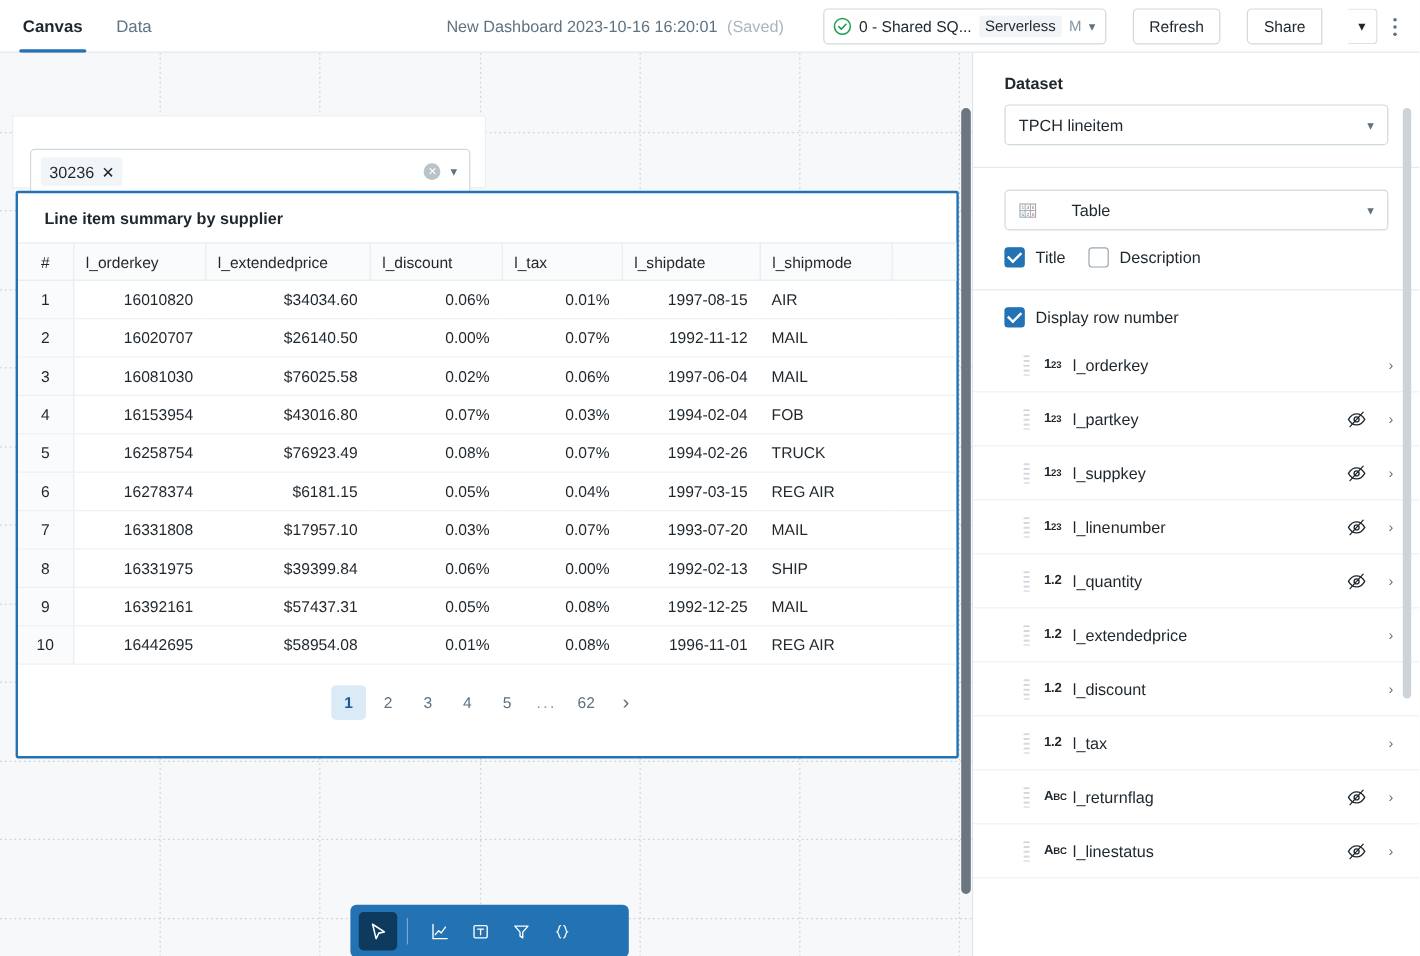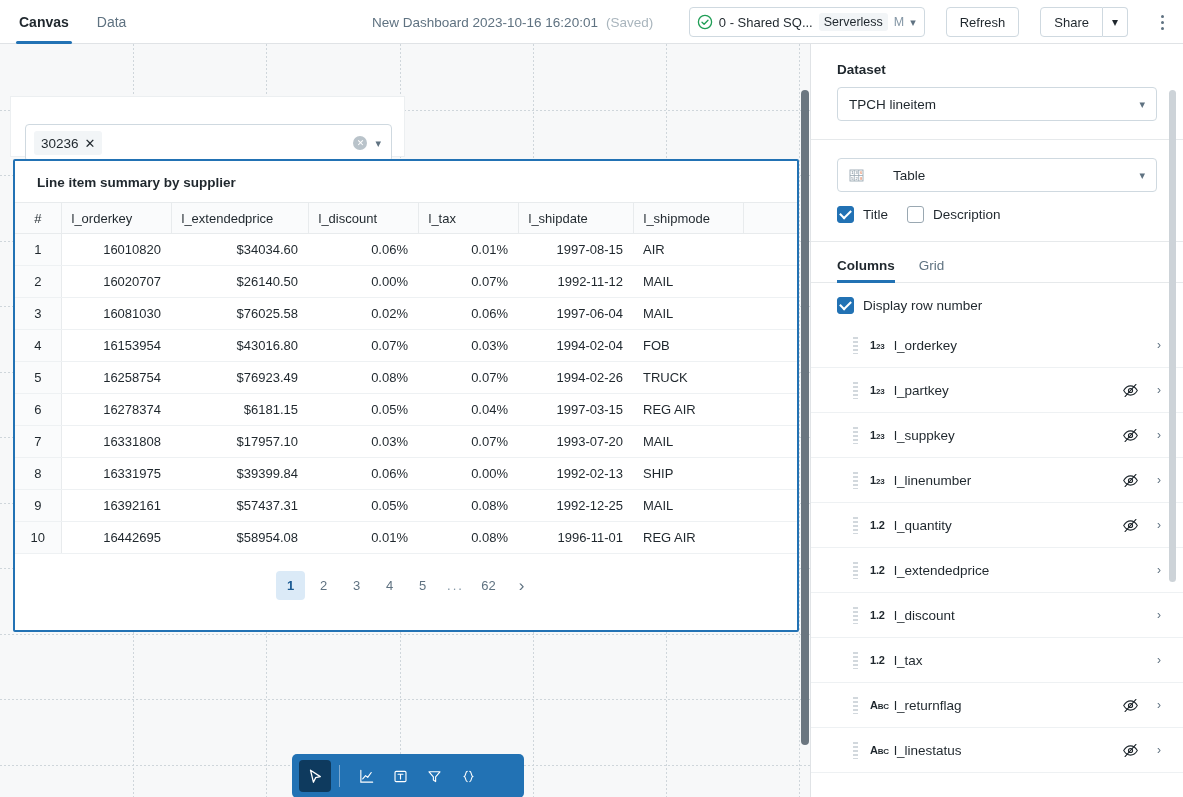--- a/index.html
+++ b/index.html
@@ -31,39 +31,40 @@
   }
   .title-zone {
     position: absolute; left: 372px; top: 0; height: 44px;
     display: flex; align-items: center; gap: 8px;
   }
   .dash-title { font-size: 13.5px; color: #5f7281; }
   .saved { font-size: 13.5px; color: #a9b5bd; }
 
   .right-zone {
     position: absolute; right: 10px; top: 0; height: 44px;
-    display: flex; align-items: center; gap: 21px;
+    display: flex; align-items: center; gap: 1px;
   }
   .cluster-pill {
     height: 30px; display: flex; align-items: center; gap: 6px;
     border: 1px solid #cfd9e0; border-radius: 4px; padding: 0 8px 0 7px;
     background: #fff; cursor: pointer;
   }
   .check-circle { width: 16px; height: 16px; flex: 0 0 16px; }
   .cluster-name { font-size: 13px; color: #1f272d; white-space: nowrap; }
   .serverless-tag {
     font-size: 12.5px; color: #1f272d; background: #f2f5f7;
     border-radius: 3px; padding: 2px 5px;
   }
   .mem { font-size: 12.5px; color: #8396a5; }
   .btn {
     height: 30px; border: 1px solid #cfd9e0; border-radius: 4px;
     background: #fff; font-size: 13px; color: #1f272d;
     padding: 0 13px; display: flex; align-items: center; cursor: pointer;
     font-family: "Liberation Sans", sans-serif;
+    margin-left: 21px;
   }
   .split { display: flex; border-radius: 12px; }
   .split .btn:first-child { border-radius: 4px 0 0 4px; }
   .split .btn:last-child { border-radius: 0 4px 4px 0; border-left: none; padding: 0 9px; }
   .kebab { width: 22px; height: 30px; display: flex; flex-direction: column;
            align-items: center; justify-content: center; gap: 3px; cursor: pointer; margin-left: 2px;}
   .kebab i { width: 3px; height: 3px; border-radius: 50%; background: #5f7281; display:block;}
 
   
   .body { display: flex; height: 753px; width: 1183px; }
@@ -514,28 +515,20 @@
 
       <div class="chk-row">
         <span class="cbox on"></span>
         <span class="chk-label">Title</span>
         <span class="cbox" style="margin-left:10px"></span>
         <span class="chk-label">Description</span>
       </div>
     </div>
     <div class="hr"></div>
 
-    <div class="subtabs">
-      <div class="subtab active">
-        <span>Columns</span>
-      </div>
-      <div class="subtab">
-        <span>Grid</span>
-      </div>
-    </div>
 
     <div class="collist-head">
       <span class="cbox on"></span>
       <span class="chk-label">Display row number</span>
     </div>
 
     <div class="col-list" id="col-list">
         <div class="col-item">
           <span class="drag"></span>
           <span class="type-ico">1<sup>2</sup><sub>3</sub></span>

